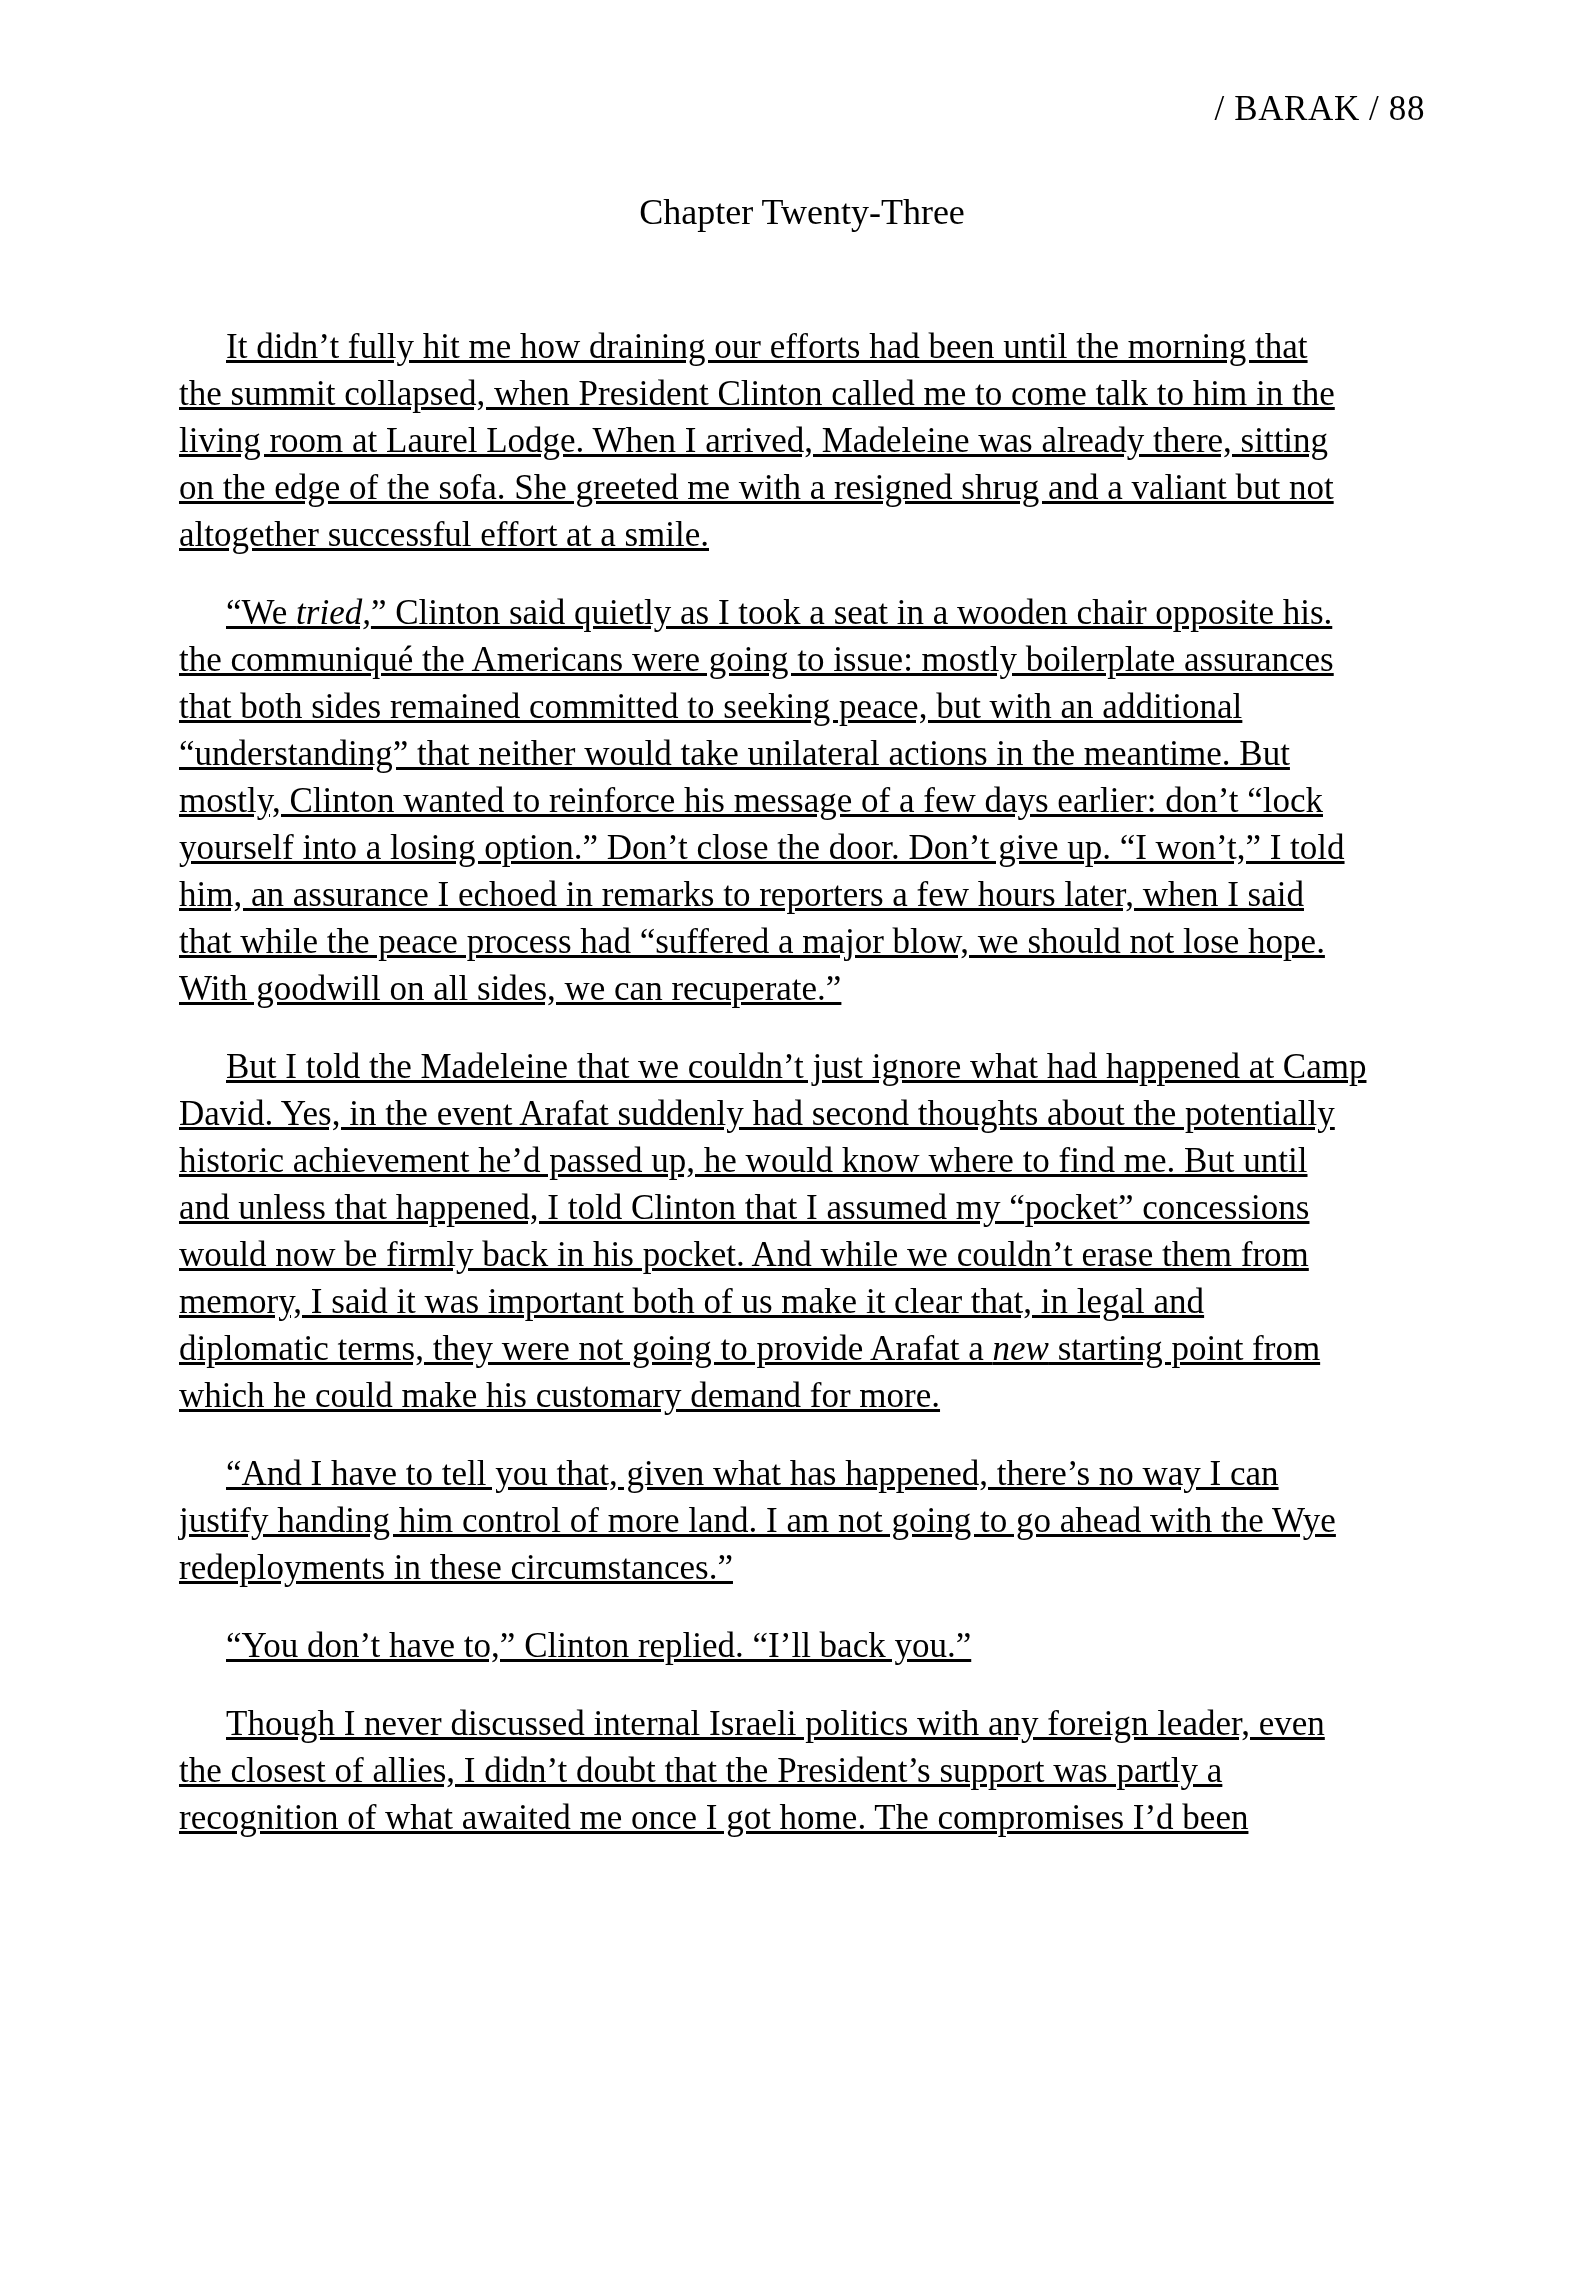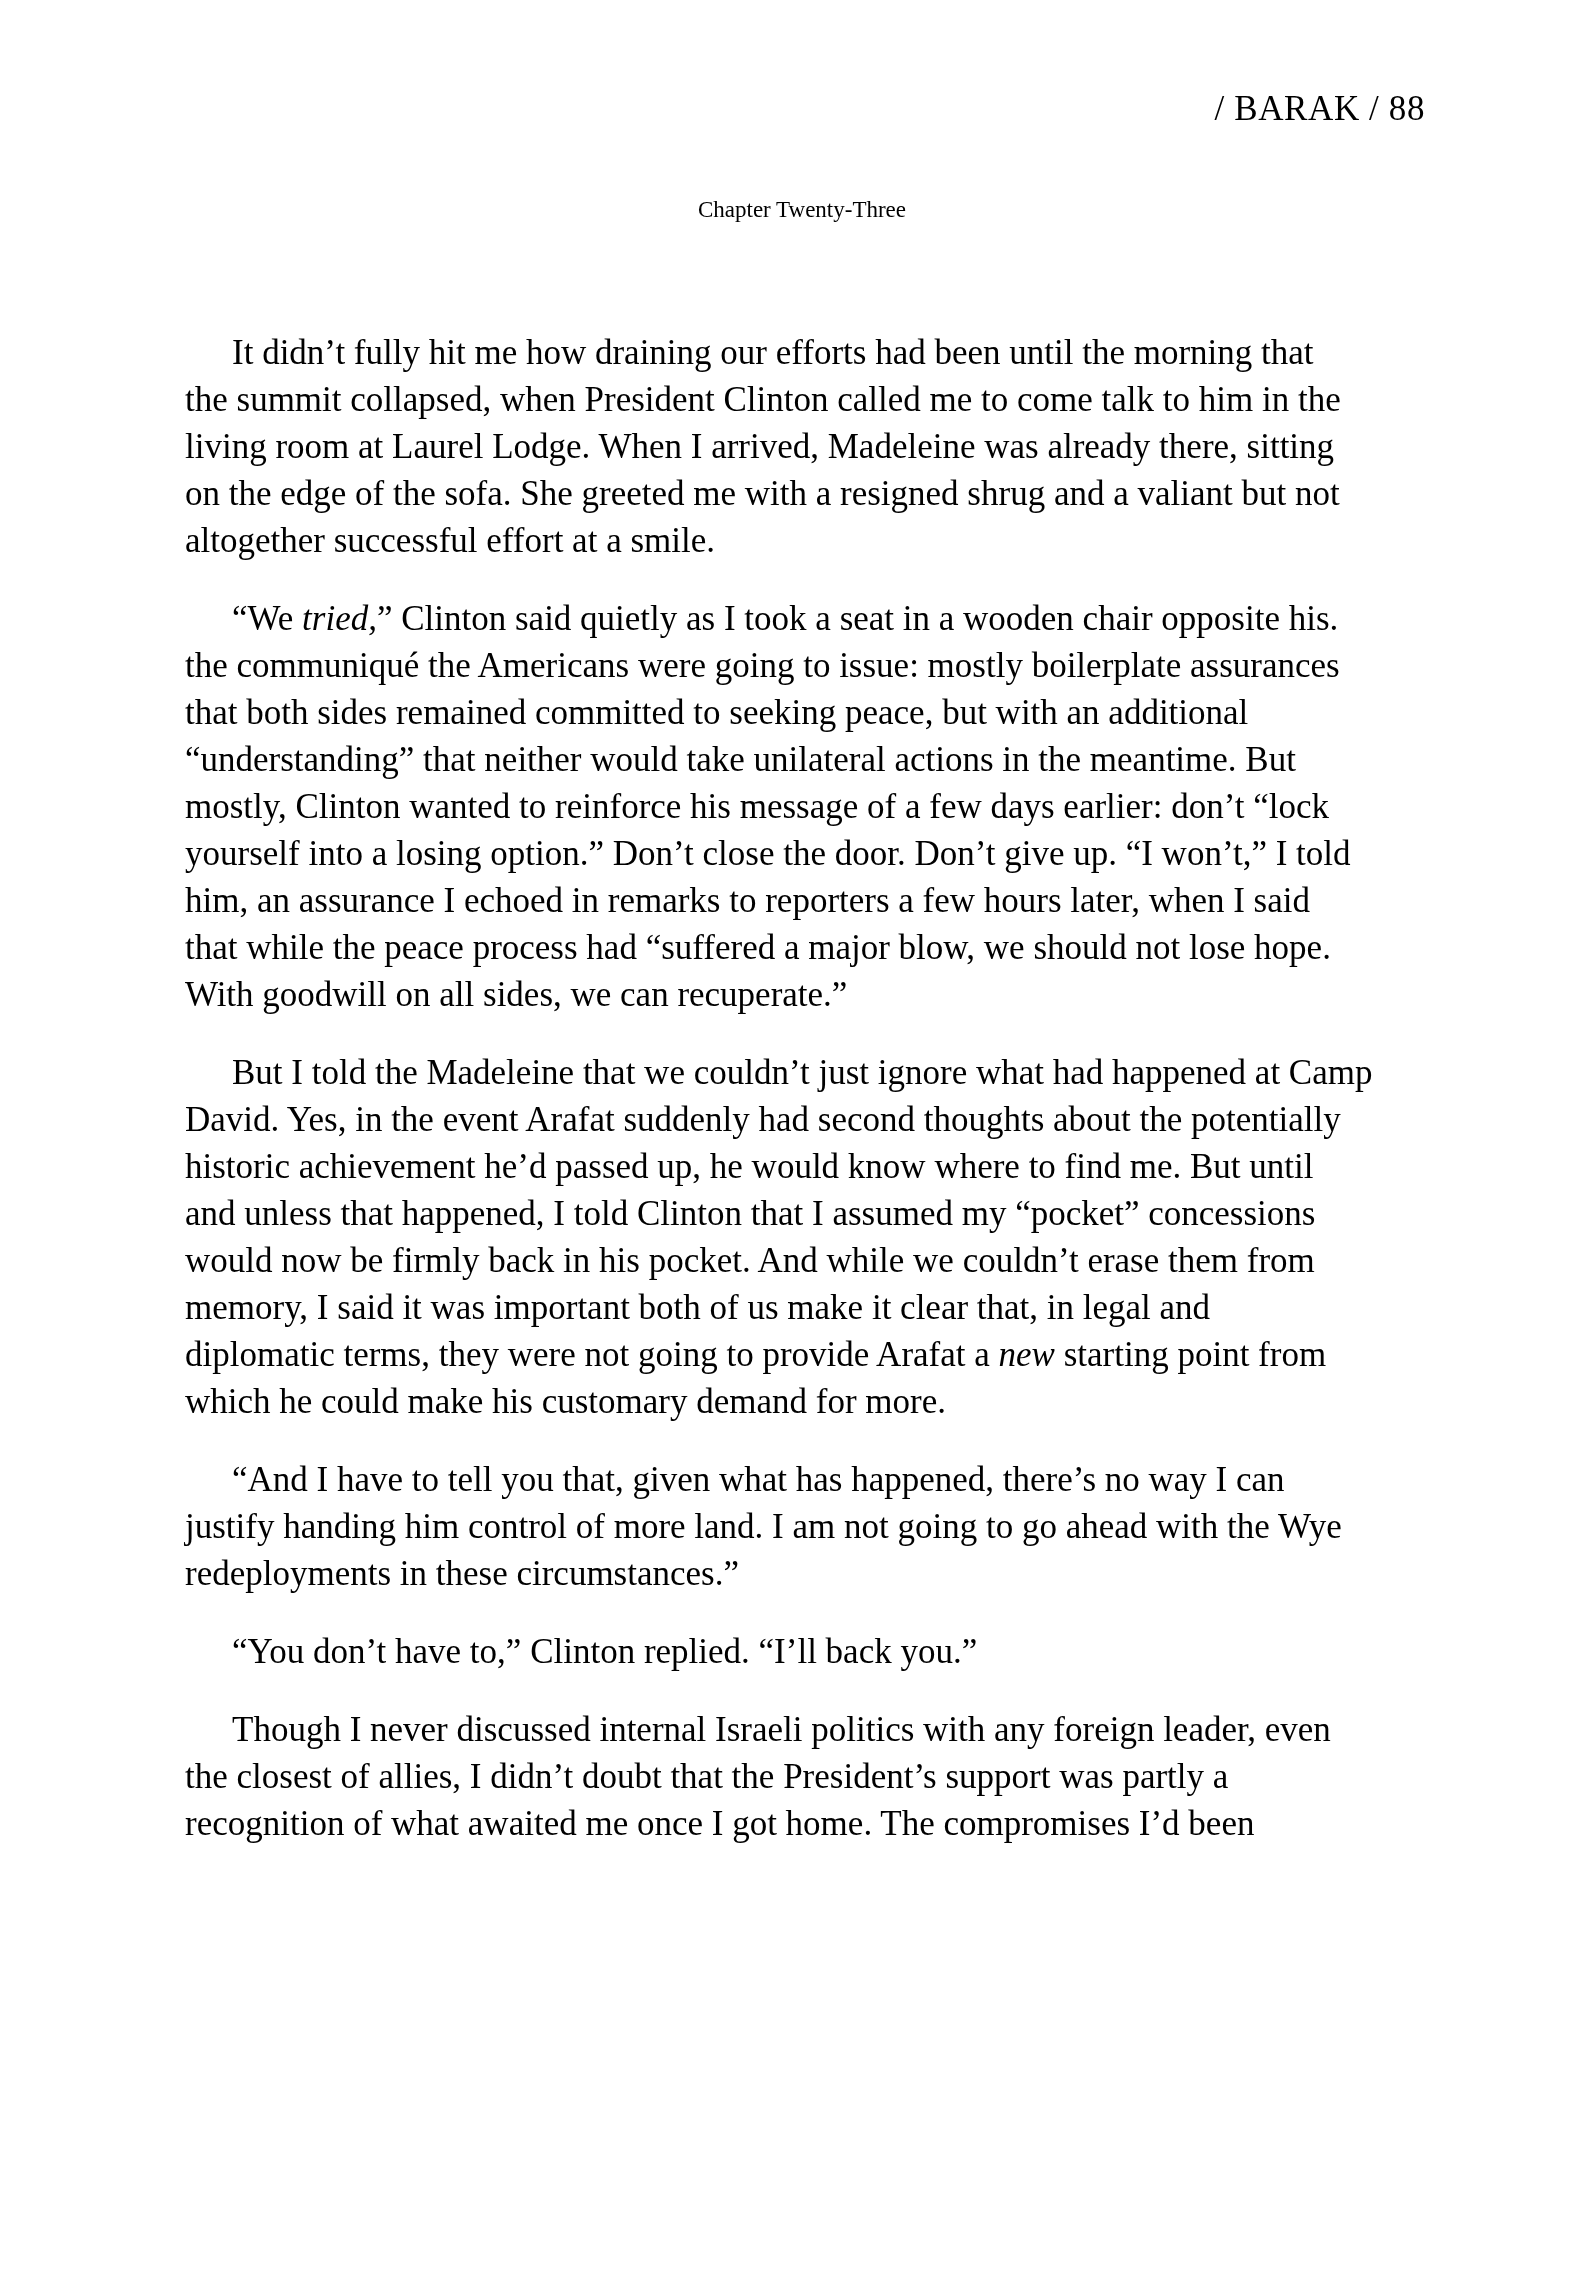--- a/index.html
+++ b/index.html
@@ -17,36 +17,36 @@
     top: 89px;
     left: 170px;
     width: 1255px;
     text-align: right;
     font-size: 35px;
     letter-spacing: 0.6px;
     white-space: nowrap;
   }
   .chapter-title {
     position: absolute;
-    top: 197px;
+    top: 191px;
     left: 170px;
     width: 1264px;
     text-align: center;
-    font-size: 23px;
+    font-size: 36px;
     white-space: nowrap;
   }
   .body-text {
     position: absolute;
     top: 316px;
     left: 172px;
     width: 1267px;
     font-size: 35px;
     line-height: 47px;
   }
-  .para { margin: 13px; }
+  .para { margin: 7px; text-decoration: underline; }
   .para + .para { margin-top: 31px; }
   .line { display: block; white-space: nowrap; }
   .line.first { padding-left: 47px; }
   .italic { font-style: italic; }
   .page-number {
     position: absolute;
     top: 2182px;
     right: 28px;
     font-family: "Liberation Sans", "DejaVu Sans", sans-serif;
     font-size: 35px;

